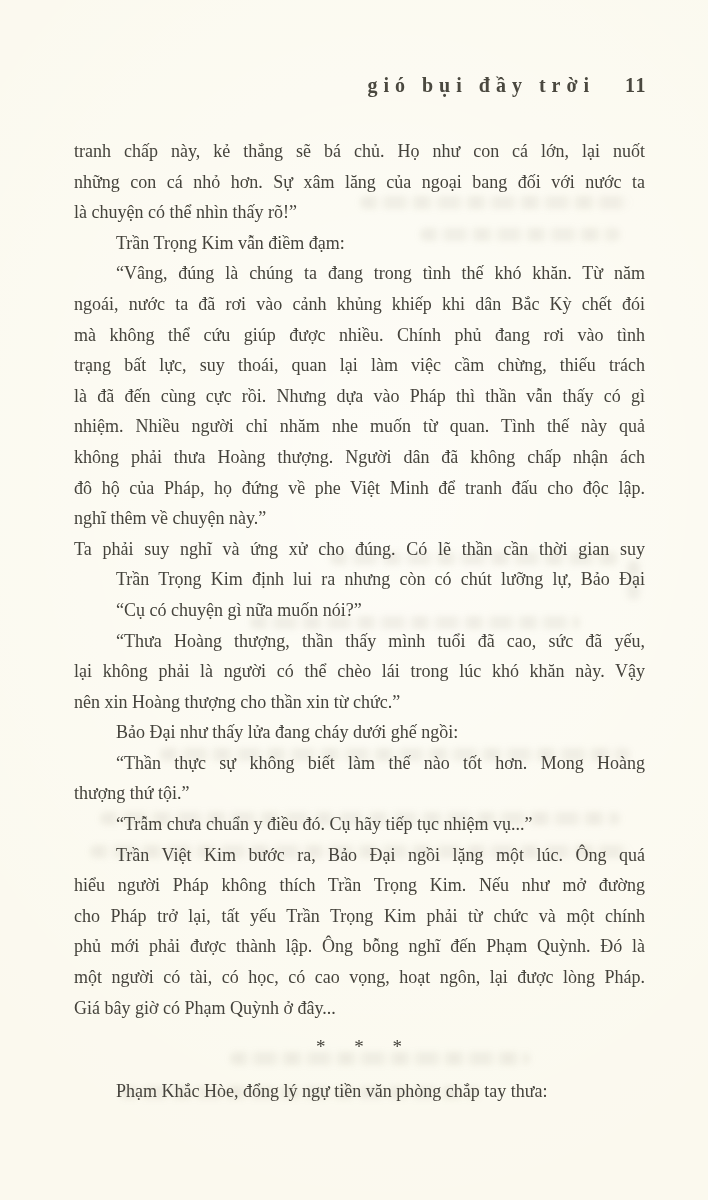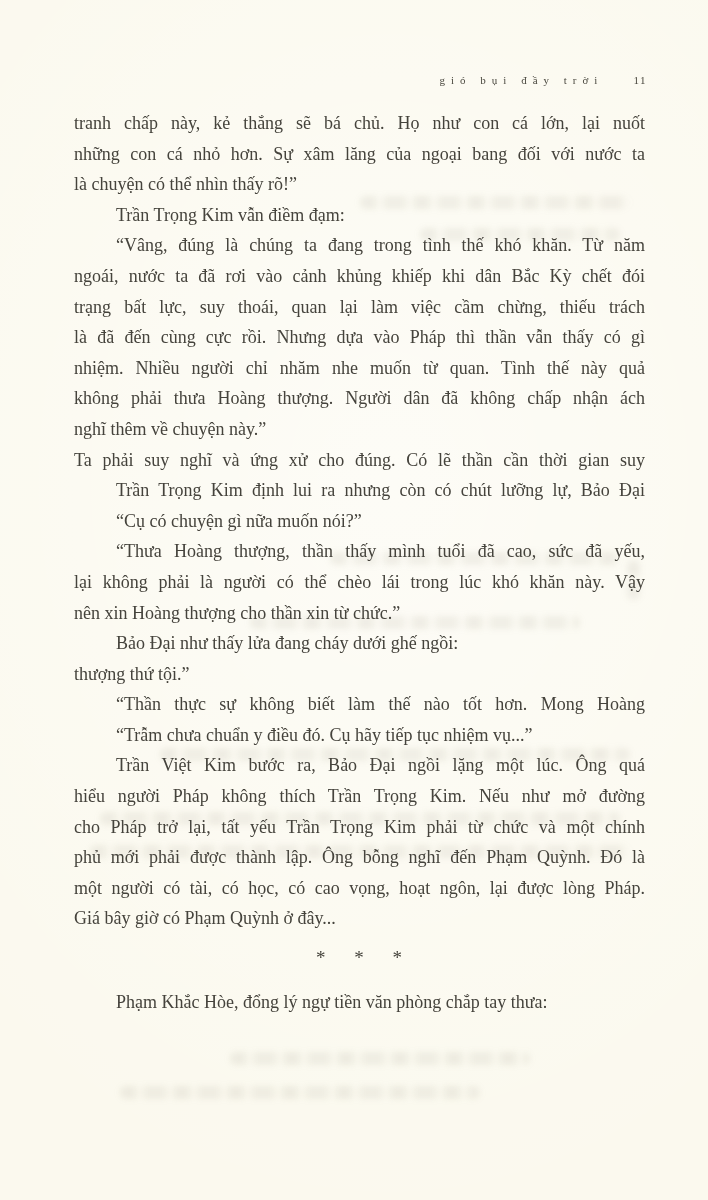--- a/index.html
+++ b/index.html
@@ -27,35 +27,36 @@
   }
   .running-head {
     position: absolute;
     top: 74px;
     left: 74px;
     right: 61px;
     display: flex;
     justify-content: flex-end;
     align-items: flex-end;
     gap: 30px;
-    font-size: 11px;
+    font-size: 20px;
+    font-weight: bold;
   }
   .running-title {
     letter-spacing: 6px;
     color: #4a483f;
   }
   .page-number {
     letter-spacing: 1.5px;
     color: #4a483f;
   }
   .text-block {
     position: absolute;
     left: 74px;
     right: 63px;
-    top: 108px;
+    top: 136px;
     font-size: 18px;
     line-height: 30.6px;
   }
   .line {
     text-align: justify;
     text-align-last: justify;
     white-space: normal;
   }
   .line.last {
     text-align: right;
@@ -97,44 +98,46 @@
         <div class="line">tranh chấp này, kẻ thắng sẽ bá chủ. Họ như con cá lớn, lại nuốt</div>
         <div class="line">những con cá nhỏ hơn. Sự xâm lăng của ngoại bang đối với nước ta</div>
         <div class="line last">là chuyện có thể nhìn thấy rõ!”</div>
       </div>
       <div class="para">
         <div class="line last indent">Trần Trọng Kim vẫn điềm đạm:</div>
       </div>
       <div class="para">
         <div class="line indent">“Vâng, đúng là chúng ta đang trong tình thế khó khăn. Từ năm</div>
         <div class="line">ngoái, nước ta đã rơi vào cảnh khủng khiếp khi dân Bắc Kỳ chết đói</div>
+        <div class="line">mà không thể cứu giúp được nhiều. Chính phủ đang rơi vào tình</div>
         <div class="line">trạng bất lực, suy thoái, quan lại làm việc cầm chừng, thiếu trách</div>
         <div class="line">là đã đến cùng cực rồi. Nhưng dựa vào Pháp thì thần vẫn thấy có gì</div>
         <div class="line">nhiệm. Nhiều người chỉ nhăm nhe muốn từ quan. Tình thế này quả</div>
         <div class="line">không phải thưa Hoàng thượng. Người dân đã không chấp nhận ách</div>
+        <div class="line">đô hộ của Pháp, họ đứng về phe Việt Minh để tranh đấu cho độc lập.</div>
         <div class="line last">nghĩ thêm về chuyện này.”</div>
         <div class="line">Ta phải suy nghĩ và ứng xử cho đúng. Có lẽ thần cần thời gian suy</div>
       </div>
       <div class="para">
         <div class="line indent">Trần Trọng Kim định lui ra nhưng còn có chút lưỡng lự, Bảo Đại</div>
       </div>
       <div class="para">
         <div class="line last indent">“Cụ có chuyện gì nữa muốn nói?”</div>
       </div>
       <div class="para">
         <div class="line indent">“Thưa Hoàng thượng, thần thấy mình tuổi đã cao, sức đã yếu,</div>
         <div class="line">lại không phải là người có thể chèo lái trong lúc khó khăn này. Vậy</div>
         <div class="line last">nên xin Hoàng thượng cho thần xin từ chức.”</div>
       </div>
       <div class="para">
         <div class="line last indent">Bảo Đại như thấy lửa đang cháy dưới ghế ngồi:</div>
       </div>
       <div class="para">
+        <div class="line indent">“Thần thực sự không biết làm thế nào tốt hơn. Mong Hoàng</div>
         <div class="line last">thượng thứ tội.”</div>
-        <div class="line indent">“Thần thực sự không biết làm thế nào tốt hơn. Mong Hoàng</div>
       </div>
       <div class="para">
         <div class="line last indent">“Trẫm chưa chuẩn y điều đó. Cụ hãy tiếp tục nhiệm vụ...”</div>
       </div>
       <div class="para">
         <div class="line indent">Trần Việt Kim bước ra, Bảo Đại ngồi lặng một lúc. Ông quá</div>
         <div class="line">hiểu người Pháp không thích Trần Trọng Kim. Nếu như mở đường</div>
         <div class="line">cho Pháp trở lại, tất yếu Trần Trọng Kim phải từ chức và một chính</div>
         <div class="line">phủ mới phải được thành lập. Ông bỗng nghĩ đến Phạm Quỳnh. Đó là</div>
         <div class="line">một người có tài, có học, có cao vọng, hoạt ngôn, lại được lòng Pháp.</div>

